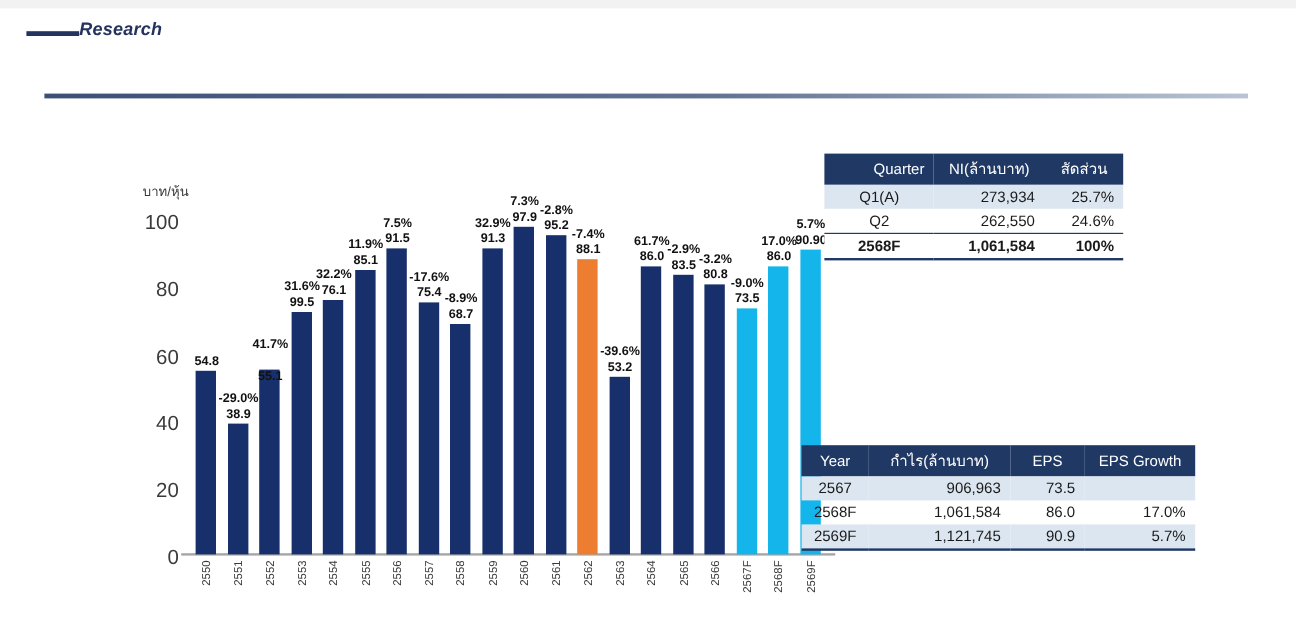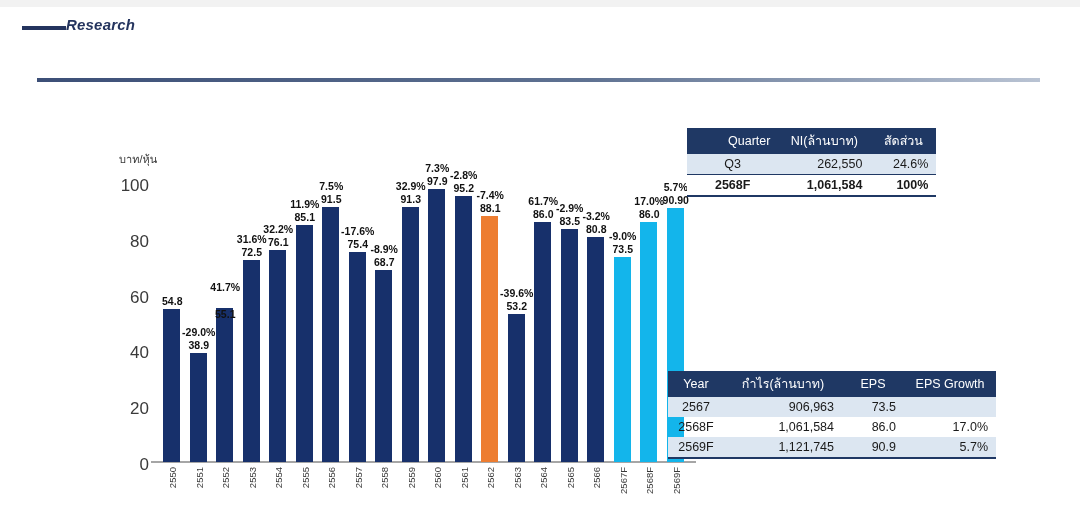--- a/index.html
+++ b/index.html
@@ -144,21 +144,21 @@
           <div class="bar-val" style="bottom: 110.566px;">38.9</div>
           <div class="bar-grw" style="bottom: 123.566px;">-29.0%</div>
         </div>
         <div class="bar-slot" style="left: 53.25px; height: 307px;">
           <div class="bar navy" style="height: 153.779px;"></div>
           <div class="bar-val" style="bottom: 142px;">55.1</div>
           <div class="bar-grw" style="bottom: 168.779px;">41.7%</div>
         </div>
         <div class="bar-slot" style="left: 79.75px; height: 307px;">
           <div class="bar navy" style="height: 202.341px;"></div>
-          <div class="bar-val" style="bottom: 204.341px;">72.5</div>
+          <div class="bar-val" style="bottom: 204.341px;">99.5</div>
           <div class="bar-grw" style="bottom: 217.341px;">31.6%</div>
         </div>
         <div class="bar-slot" style="left: 106.25px; height: 307px;">
           <div class="bar navy" style="height: 212.388px;"></div>
           <div class="bar-val" style="bottom: 214.388px;">76.1</div>
           <div class="bar-grw" style="bottom: 227.388px;">32.2%</div>
         </div>
         <div class="bar-slot" style="left: 132.75px; height: 307px;">
           <div class="bar navy" style="height: 237.506px;"></div>
           <div class="bar-val" style="bottom: 239.506px;">85.1</div>
@@ -260,21 +260,26 @@
   <table class="tbl" id="tbl-quarter">
     <thead>
       <tr>
         <th class="ctr">Quarter</th>
         <th class="ctr">NI(ล้านบาท)</th>
         <th class="ctr">สัดส่วน</th>
       </tr>
     </thead>
     <tbody id="tbl-quarter-body">
         <tr class="alt">
-          <td class="ctr">Q3</td>
+          <td class="ctr">Q1(A)</td>
+          <td class="num">273,934</td>
+          <td class="num">25.7%</td>
+        </tr>
+        <tr>
+          <td class="ctr">Q2</td>
           <td class="num">262,550</td>
           <td class="num">24.6%</td>
         </tr>
         <tr class="tot">
           <td class="ctr">2568F</td>
           <td class="num">1,061,584</td>
           <td class="num">100%</td>
         </tr>
       </tbody>
   </table>

